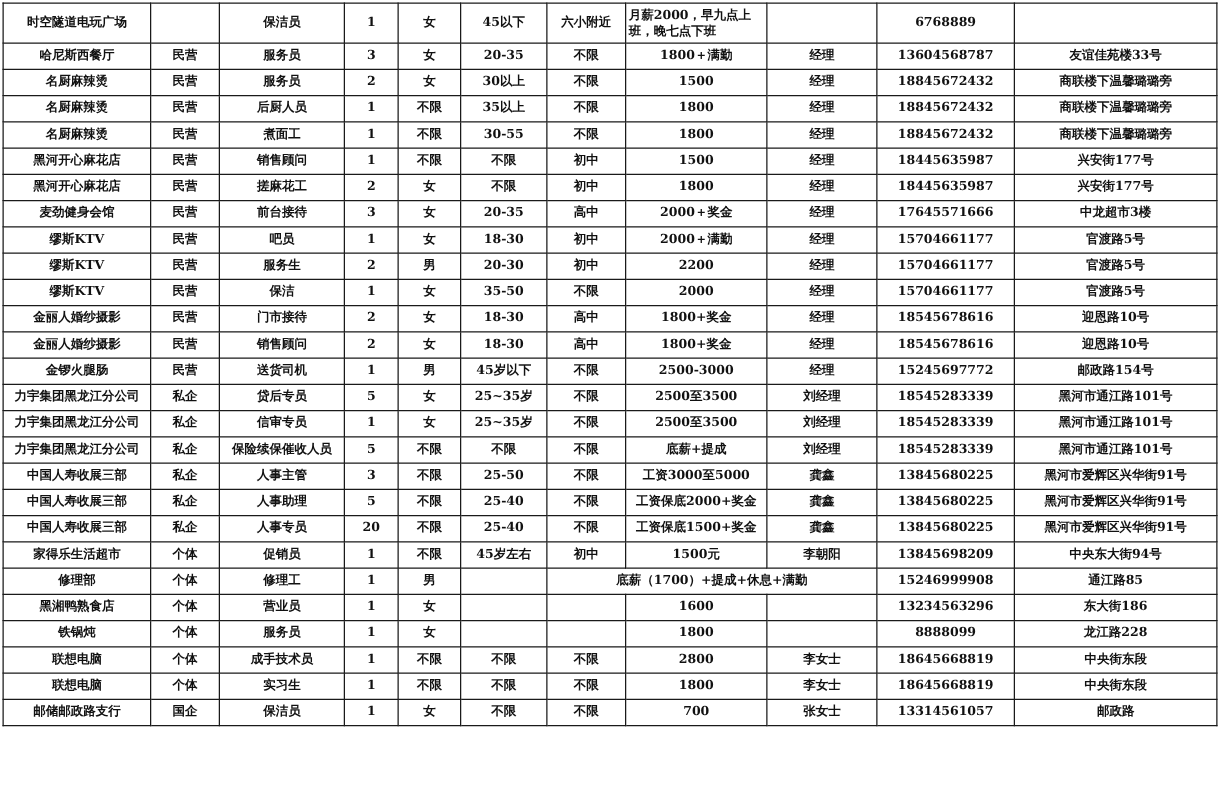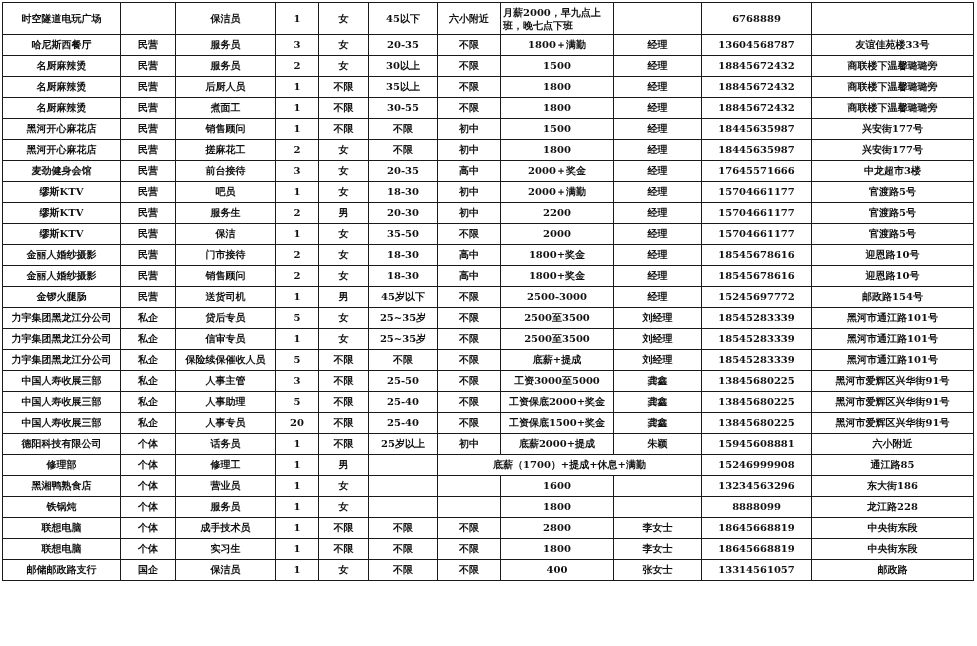--- a/index.html
+++ b/index.html
@@ -300,31 +300,31 @@
         <td>20</td>
         <td>不限</td>
         <td>25-40</td>
         <td>不限</td>
         <td>工资保底1500+奖金</td>
         <td>龚鑫</td>
         <td>13845680225</td>
         <td class="addr">黑河市爱辉区兴华街91号</td>
       </tr>
       <tr>
-        <td>德阳科技有限公司</td>
-        <td>个体</td>
-        <td>话务员</td>
-        <td>1</td>
-        <td>不限</td>
-        <td>25岁以上</td>
+        <td>家得乐生活超市</td>
+        <td>个体</td>
+        <td>促销员</td>
+        <td>1</td>
+        <td>不限</td>
+        <td>45岁左右</td>
         <td>初中</td>
-        <td>底薪2000+提成</td>
-        <td>朱颖</td>
-        <td>15945608881</td>
-        <td class="addr">六小附近</td>
+        <td>1500元</td>
+        <td>李朝阳</td>
+        <td>13845698209</td>
+        <td class="addr">中央东大街94号</td>
       </tr>
       <tr>
         <td>修理部</td>
         <td>个体</td>
         <td>修理工</td>
         <td>1</td>
         <td>男</td>
         <td></td>
         <td colspan="3">底薪（1700）+提成+休息+满勤</td>
         <td>15246999908</td>
@@ -383,19 +383,19 @@
         <td class="addr">中央街东段</td>
       </tr>
       <tr>
         <td>邮储邮政路支行</td>
         <td>国企</td>
         <td>保洁员</td>
         <td>1</td>
         <td>女</td>
         <td>不限</td>
         <td>不限</td>
-        <td>400</td>
+        <td>700</td>
         <td>张女士</td>
         <td>13314561057</td>
         <td class="addr">邮政路</td>
       </tr>
     </tbody>
 </table>
 
 </body></html>

